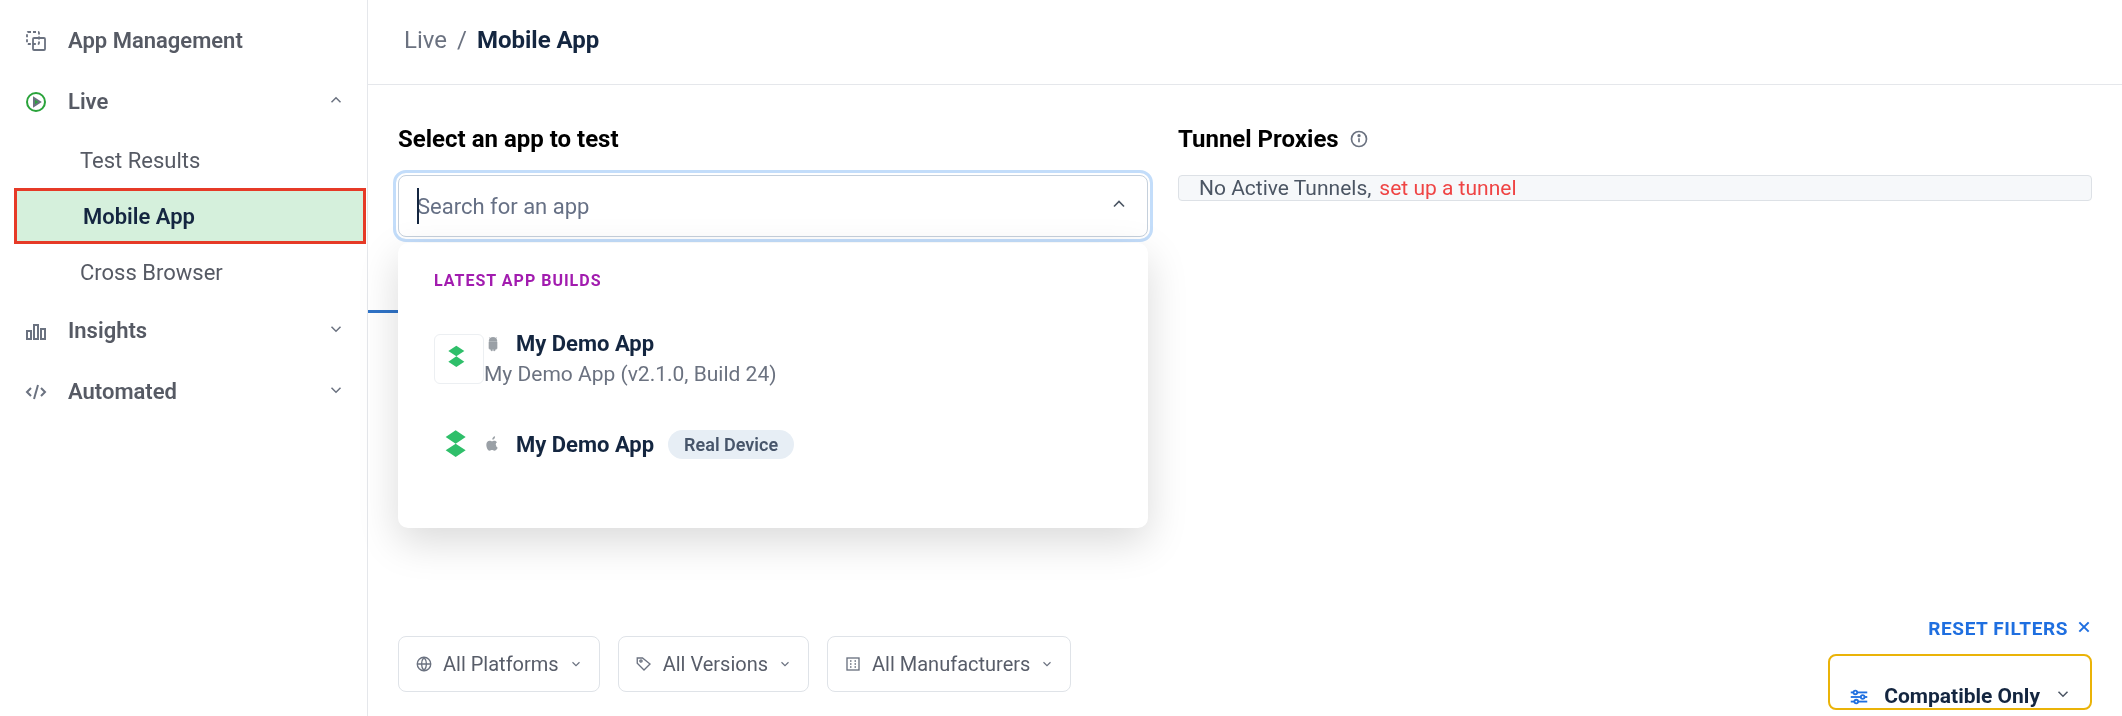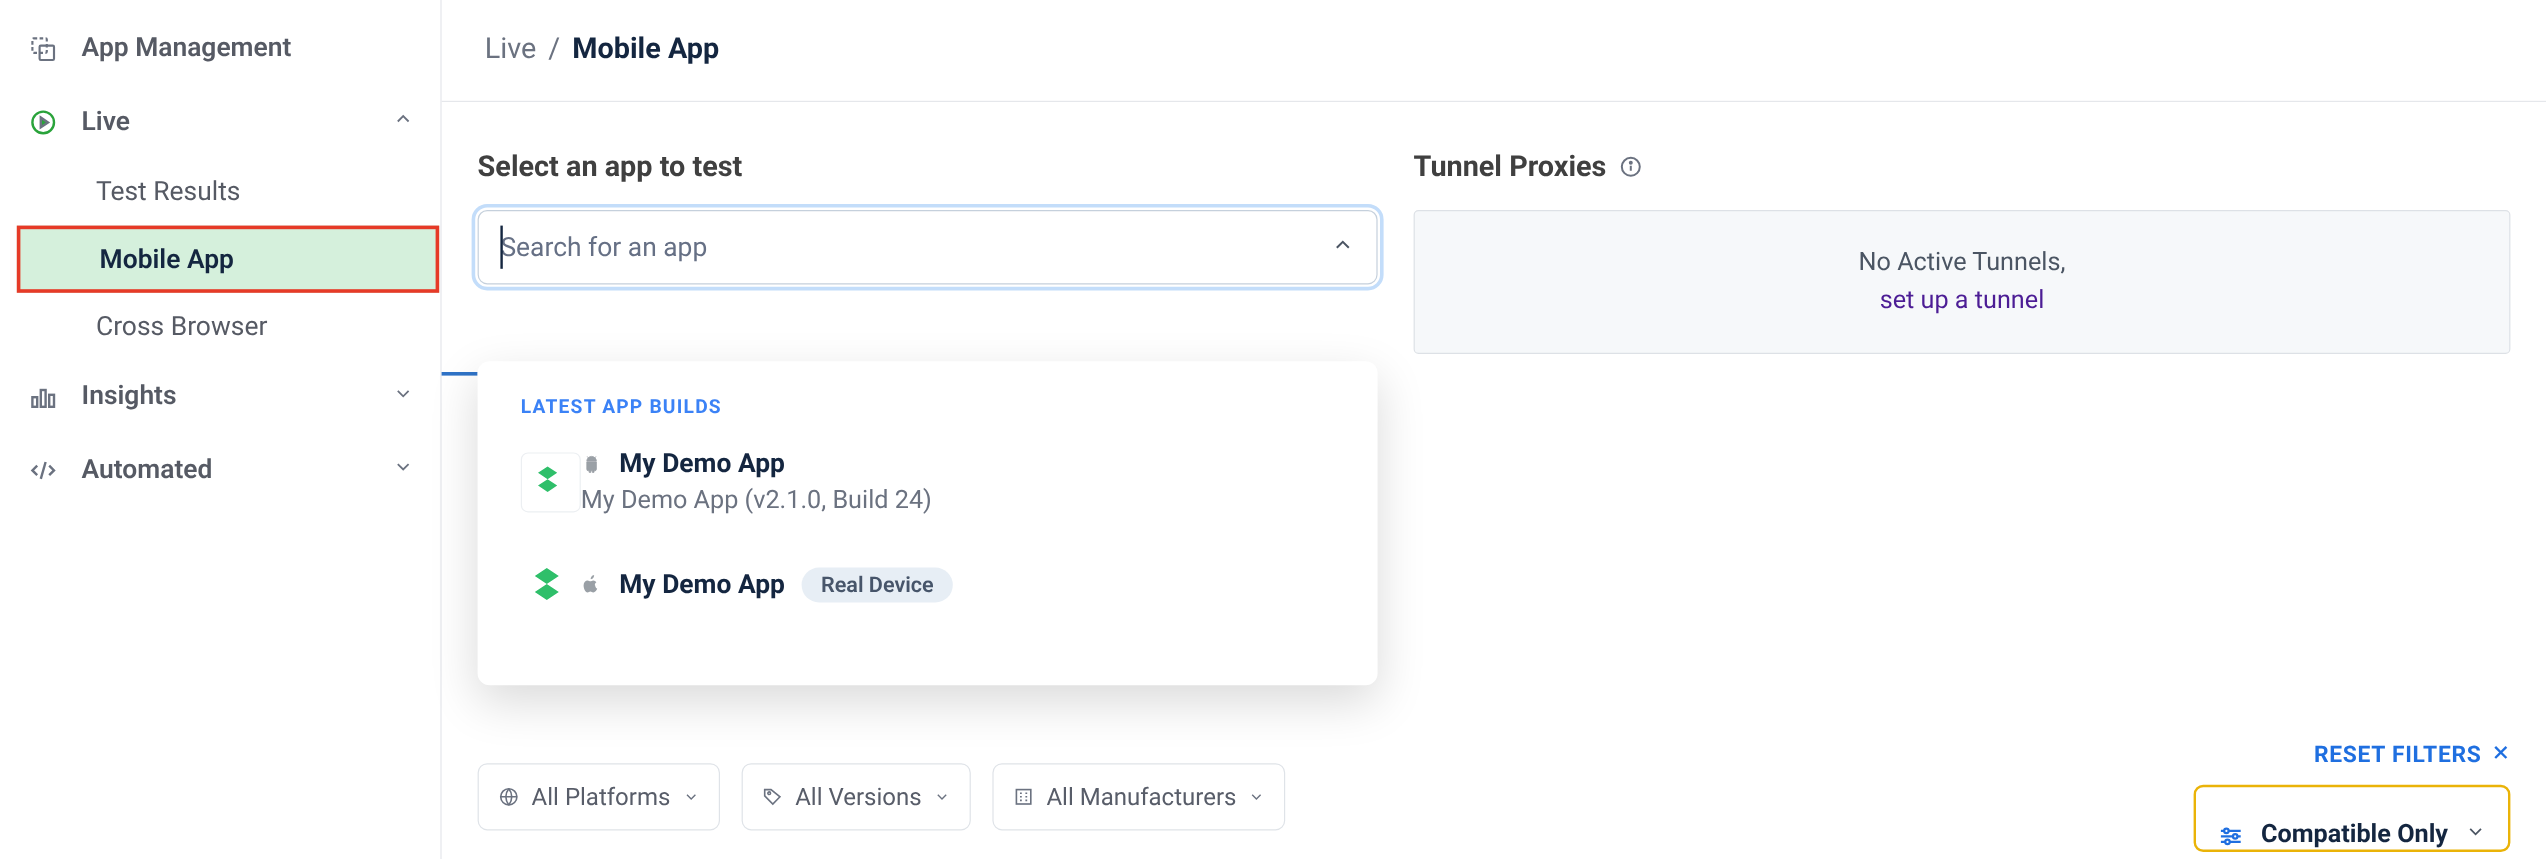--- a/index.html
+++ b/index.html
@@ -19,41 +19,41 @@
     .live-item .icon svg polygon { fill: #2aa33b; }
 
     
     .main { flex: 1; position: relative; padding: 0 30px; }
     .breadcrumb { display: flex; align-items: center; gap: 10px; font-size: 24px; color: #6b7280; padding: 26px 6px 30px; }
     .breadcrumb .current { font-weight: 700; color: #142640; }
     .divider { border-top: 1px solid #e5e7eb; margin: 0 -30px; }
 
     .content-row { display: flex; gap: 30px; margin-top: 40px; }
     .select-app { flex: 0 0 750px; position: relative; }
-    .section-title { font-size: 24px; font-weight: 700; color: #404040; margin-bottom: 22px; }
+    .section-title { font-size: 24px; font-weight: 700; color: #000000; margin-bottom: 22px; }
     .search-wrap { position: relative; border: 1px solid #c5d0dc; border-radius: 8px; height: 62px; display: flex; align-items: center; padding: 0 18px; outline: 3px solid #c3ddfa; outline-offset: 2px; }
     .search-input { flex: 1; border: none; outline: none; font-size: 22px; color: #142640; background: transparent; }
     .search-input::placeholder { color: #667085; }
     .search-wrap .chevron { color: #4b5563; }
     .caret-line { position: absolute; left: 18px; top: 12px; bottom: 12px; width: 2px; background: #142640; }
 
     .dropdown { position: absolute; top: 100%; left: 0; right: 0; margin-top: 6px; background: #fff; border-radius: 10px; box-shadow: 0 14px 40px rgba(0,0,0,0.15); padding: 28px 36px 34px; z-index: 50; }
-    .dropdown-hdr { font-size: 16px; font-weight: 700; letter-spacing: 1px; color: #3b82f6; margin-bottom: 12px; }
+    .dropdown-hdr { font-size: 16px; font-weight: 700; letter-spacing: 1px; color: #a21caf; margin-bottom: 27px; }
     .app-row { display: flex; align-items: center; padding: 14px 0 22px; cursor: pointer; }
     .app-logo { width: 50px; height: 50px; border: 1px solid #eceff2; border-radius: 6px; display: inline-flex; align-items: center; justify-content: center; }
     .app-logo.no-border { border: none; }
     .app-text .line1 { display: flex; align-items: center; gap: 14px; font-size: 22px; font-weight: 700; color: #142640; margin-bottom: 6px; }
     .app-text .line2 { font-size: 21px; color: #6b7280; }
     .badge { background: #e7eef5; border-radius: 999px; padding: 4px 16px; font-size: 18px; font-weight: 600; color: #47556a; }
     .platform-icon { width: 18px; display: inline-flex; align-items: center; justify-content: center; }
 
     .tunnel { flex: 1; }
     .tunnel .section-title { display: flex; align-items: center; gap: 10px; }
-    .tunnel-box { border: 1px solid #dde1e6; background: #f6f8fa; border-radius: 4px; padding: 31px 20px; font-size: 21px; color: #4b5563; display: flex; align-items: center; gap: 8px; flex-direction: column; }
-    .tunnel-link { color: #4c1d95; cursor: pointer; }
+    .tunnel-box { border: 1px solid #dde1e6; background: #f6f8fa; border-radius: 4px; padding: 0 20px; font-size: 21px; color: #4b5563; display: flex; align-items: center; gap: 8px; }
+    .tunnel-link { color: #ef4444; cursor: pointer; }
 
     
     .filters-row { position: absolute; left: 30px; right: 30px; bottom: 6px; display: flex; align-items: center; justify-content: space-between; gap: 18px; }
     .filters-left { display: flex; gap: 18px; }
     .flt-chip { display: flex; align-items: center; gap: 10px; height: 56px; padding: 0 16px; border: 1px solid #dfe3e8; border-radius: 8px; font-size: 20px; color: #585d69; background: #fff; }
     .flt-chip .ico { color: #6b7280; display: inline-flex; }
     .flt-chip .chevron { color: #6b7280; }
     .reset { display: flex; align-items: center; gap: 8px; color: #1f6fe0; font-size: 19px; font-weight: 700; letter-spacing: 0.6px; cursor: pointer; }
     .compat-btn { display: flex; align-items: flex-end; gap: 14px; height: 56px; padding: 0 18px; border: 2px solid #eab308; border-radius: 8px; font-size: 21px; color: #142640; cursor: pointer; font-weight: 700;}
     .compat-btn .ico { color: #1f6fe0; display: inline-flex; }

